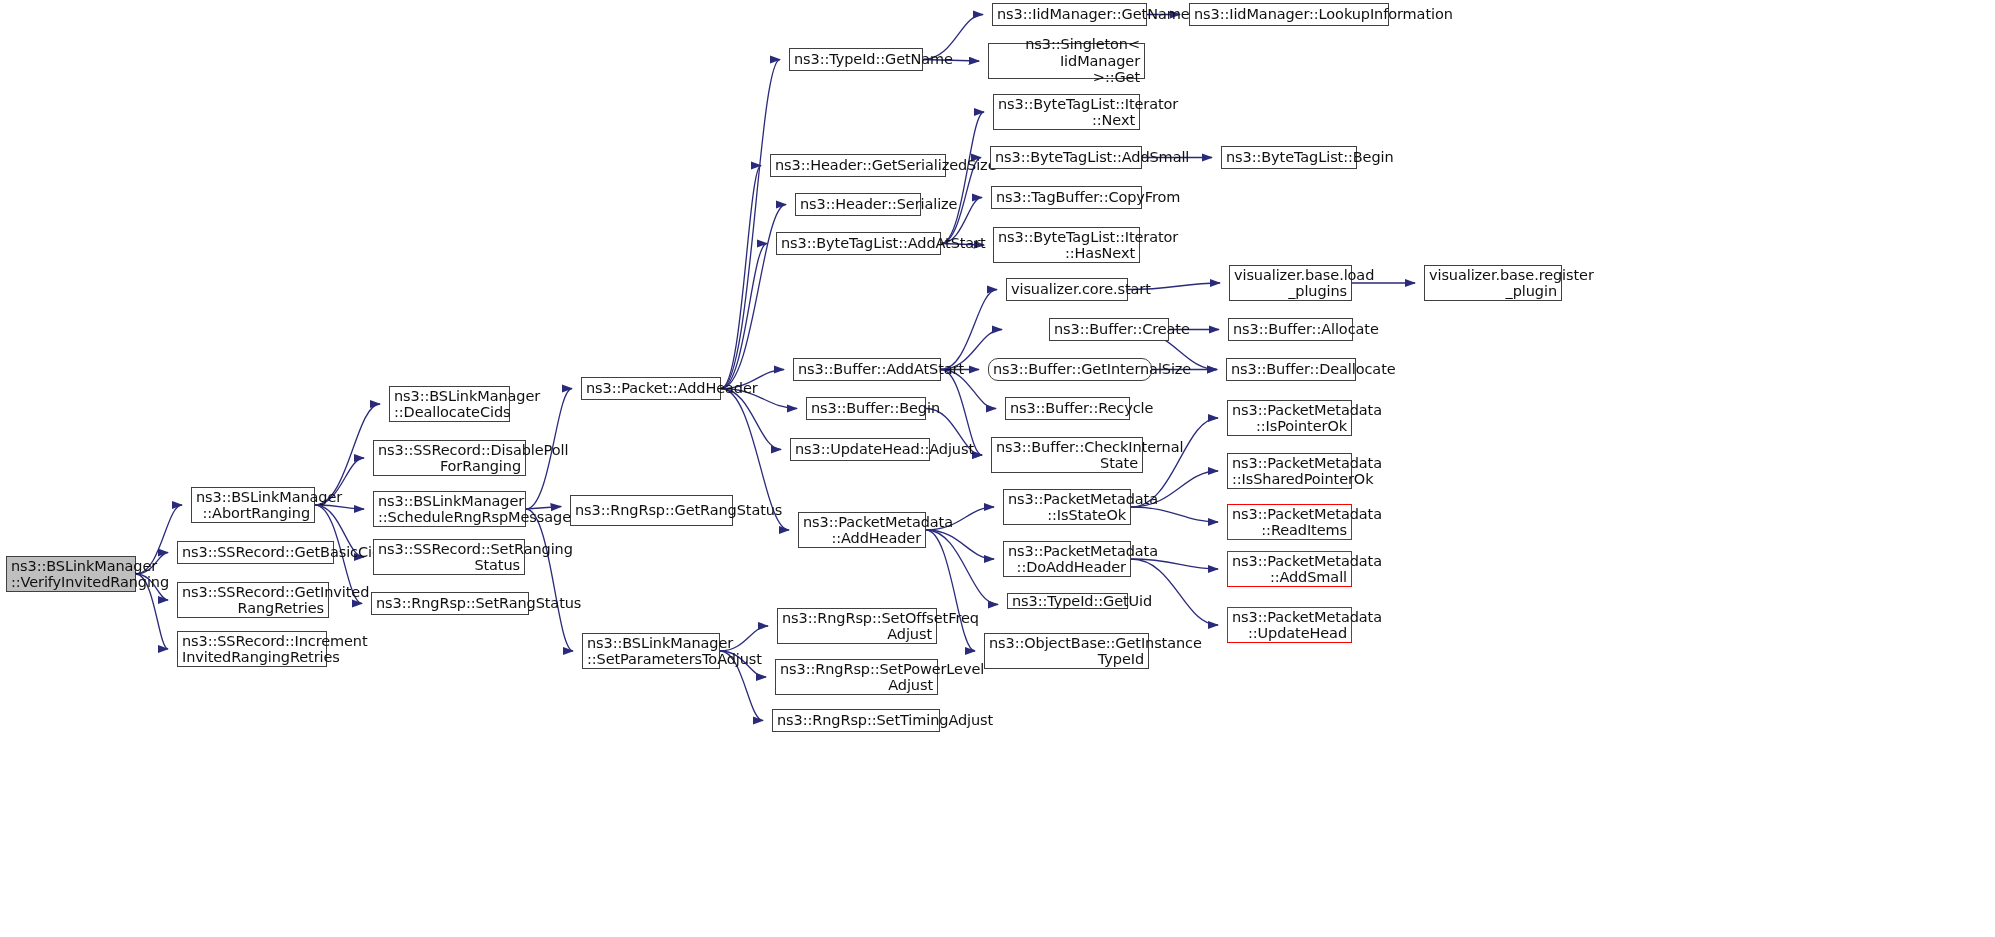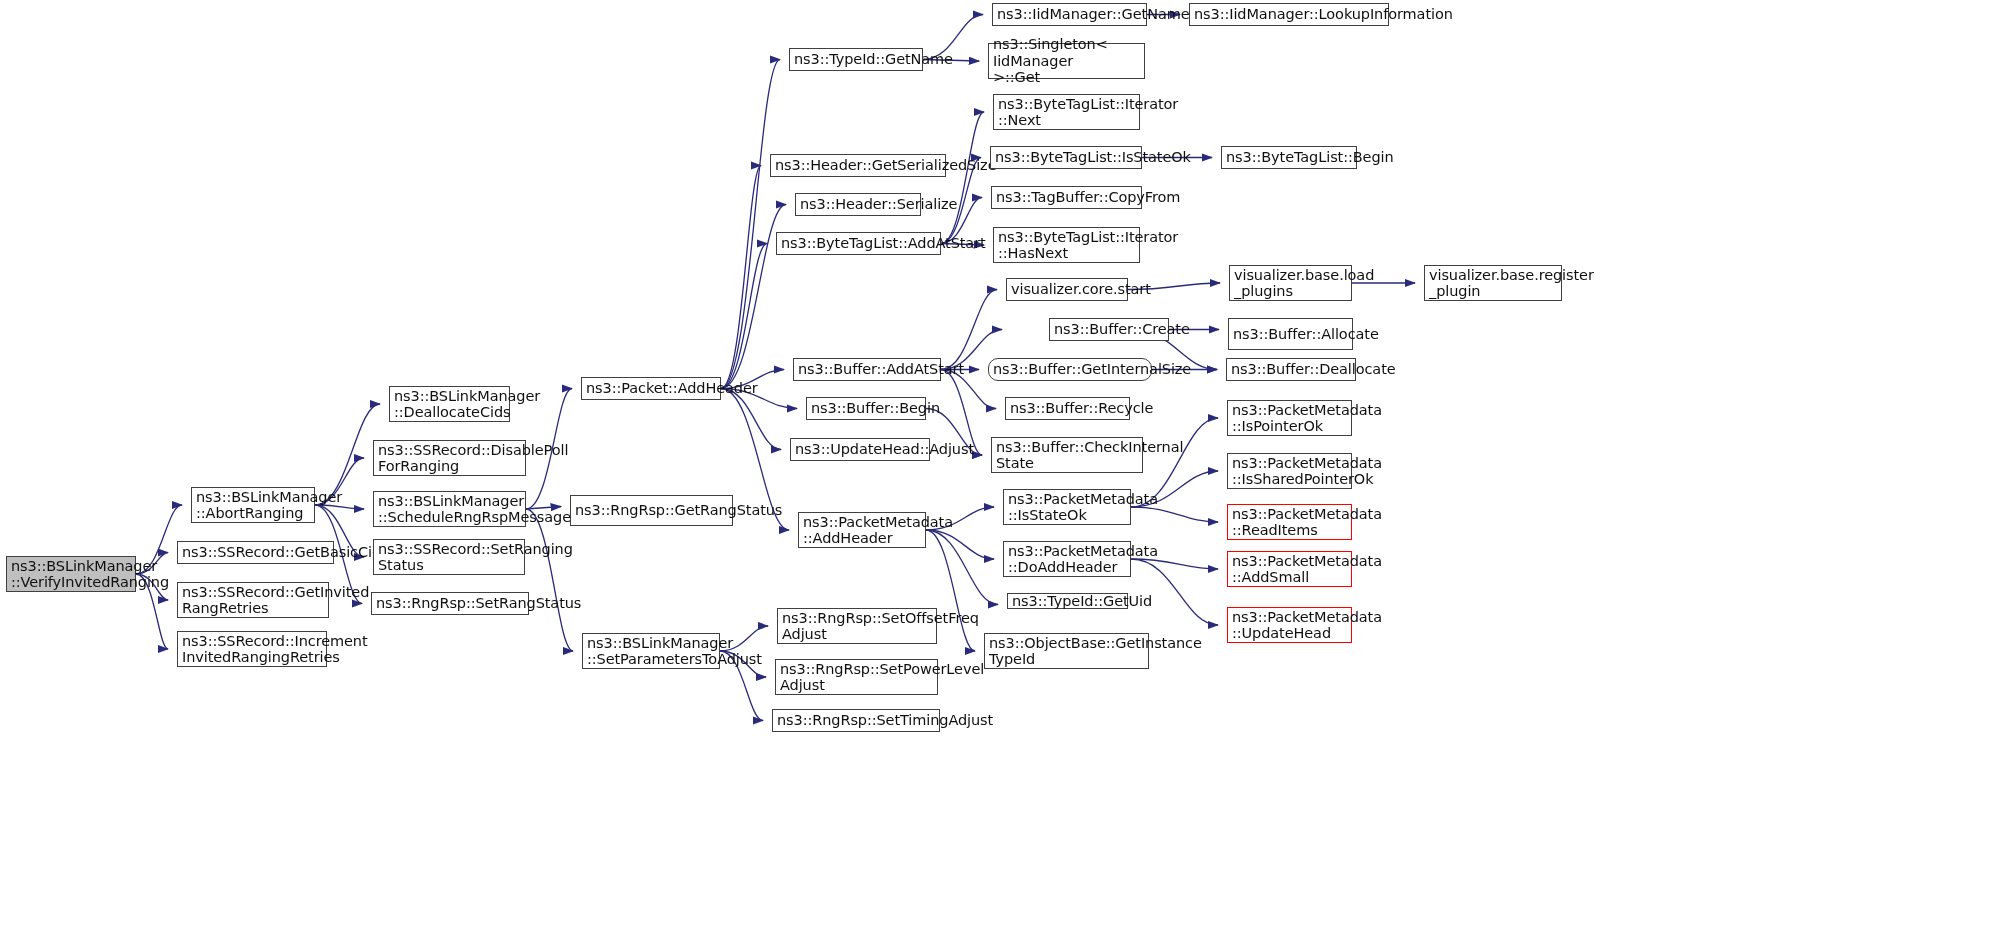--- a/index.html
+++ b/index.html
@@ -22,21 +22,21 @@
     position:absolute;
     box-sizing:border-box;
     border:1px solid #404040;
     background:#ffffff;
     color:#101010;
     font-size:14.5px;
     line-height:16.5px;
     display:flex;
     align-items:center;
     justify-content:center;
-    text-align:left;
+    text-align:right;
     padding:1px 4px;
     white-space:pre-line;
     letter-spacing:-0.1px;
     z-index:5;
   }
   .node.root{
     background:#bfbfbf;
     border-color:#404040;
   }
   .node.warn{
@@ -143,42 +143,42 @@
       <div class="node" style="left: 777px; top: 608px; width: 160px; height: 36px;"><span>ns3::RngRsp::SetOffsetFreq
 Adjust</span></div>
       <div class="node" style="left: 775px; top: 659px; width: 163px; height: 36px;"><span>ns3::RngRsp::SetPowerLevel
 Adjust</span></div>
       <div class="node" style="left: 772px; top: 709px; width: 168px; height: 23px;"><span>ns3::RngRsp::SetTimingAdjust</span></div>
       <div class="node" style="left: 992px; top: 3px; width: 155px; height: 23px;"><span>ns3::IidManager::GetName</span></div>
       <div class="node" style="left: 988px; top: 43px; width: 157px; height: 36px;"><span>ns3::Singleton&lt; IidManager
 &gt;::Get</span></div>
       <div class="node" style="left: 993px; top: 94px; width: 147px; height: 36px;"><span>ns3::ByteTagList::Iterator
 ::Next</span></div>
-      <div class="node" style="left: 990px; top: 146px; width: 152px; height: 23px;"><span>ns3::ByteTagList::IsStateOk</span></div>
+      <div class="node" style="left: 990px; top: 146px; width: 152px; height: 23px;"><span>ns3::ByteTagList::AddSmall</span></div>
       <div class="node" style="left: 991px; top: 186px; width: 151px; height: 23px;"><span>ns3::TagBuffer::CopyFrom</span></div>
       <div class="node" style="left: 993px; top: 227px; width: 147px; height: 36px;"><span>ns3::ByteTagList::Iterator
 ::HasNext</span></div>
       <div class="node" style="left: 1006px; top: 278px; width: 122px; height: 23px;"><span>visualizer.core.start</span></div>
       <div class="node" style="left: 1011px; top: 318px; width: 120px; height: 23px; margin-left: 38px;"><span>ns3::Buffer::Create</span></div>
       <div class="node" style="left: 988px; top: 358px; width: 164px; height: 23px; border-radius: 10px;"><span>ns3::Buffer::GetInternalSize</span></div>
       <div class="node" style="left: 1005px; top: 397px; width: 125px; height: 23px;"><span>ns3::Buffer::Recycle</span></div>
       <div class="node" style="left: 991px; top: 437px; width: 152px; height: 36px;"><span>ns3::Buffer::CheckInternal
 State</span></div>
       <div class="node" style="left: 1003px; top: 489px; width: 128px; height: 36px;"><span>ns3::PacketMetadata
 ::IsStateOk</span></div>
       <div class="node" style="left: 1003px; top: 541px; width: 128px; height: 36px;"><span>ns3::PacketMetadata
 ::DoAddHeader</span></div>
       <div class="node" style="left: 1007px; top: 593px; width: 121px; height: 16px;"><span>ns3::TypeId::GetUid</span></div>
       <div class="node" style="left: 984px; top: 633px; width: 165px; height: 36px;"><span>ns3::ObjectBase::GetInstance
 TypeId</span></div>
       <div class="node" style="left: 1189px; top: 3px; width: 200px; height: 23px;"><span>ns3::IidManager::LookupInformation</span></div>
       <div class="node" style="left: 1221px; top: 146px; width: 136px; height: 23px;"><span>ns3::ByteTagList::Begin</span></div>
       <div class="node" style="left: 1229px; top: 265px; width: 123px; height: 36px;"><span>visualizer.base.load
 _plugins</span></div>
-      <div class="node" style="left: 1228px; top: 318px; width: 125px; height: 32px;"><span>ns3::Buffer::Allocate</span></div>
+      <div class="node" style="left: 1228px; top: 318px; width: 125px; height: 23px;"><span>ns3::Buffer::Allocate</span></div>
       <div class="node" style="left: 1226px; top: 358px; width: 130px; height: 23px;"><span>ns3::Buffer::Deallocate</span></div>
       <div class="node" style="left: 1227px; top: 400px; width: 125px; height: 36px;"><span>ns3::PacketMetadata
 ::IsPointerOk</span></div>
       <div class="node" style="left: 1227px; top: 453px; width: 125px; height: 36px;"><span>ns3::PacketMetadata
 ::IsSharedPointerOk</span></div>
       <div class="node warn" style="left: 1227px; top: 504px; width: 125px; height: 36px;"><span>ns3::PacketMetadata
 ::ReadItems</span></div>
       <div class="node warn" style="left: 1227px; top: 551px; width: 125px; height: 36px;"><span>ns3::PacketMetadata
 ::AddSmall</span></div>
       <div class="node warn" style="left: 1227px; top: 607px; width: 125px; height: 36px;"><span>ns3::PacketMetadata

